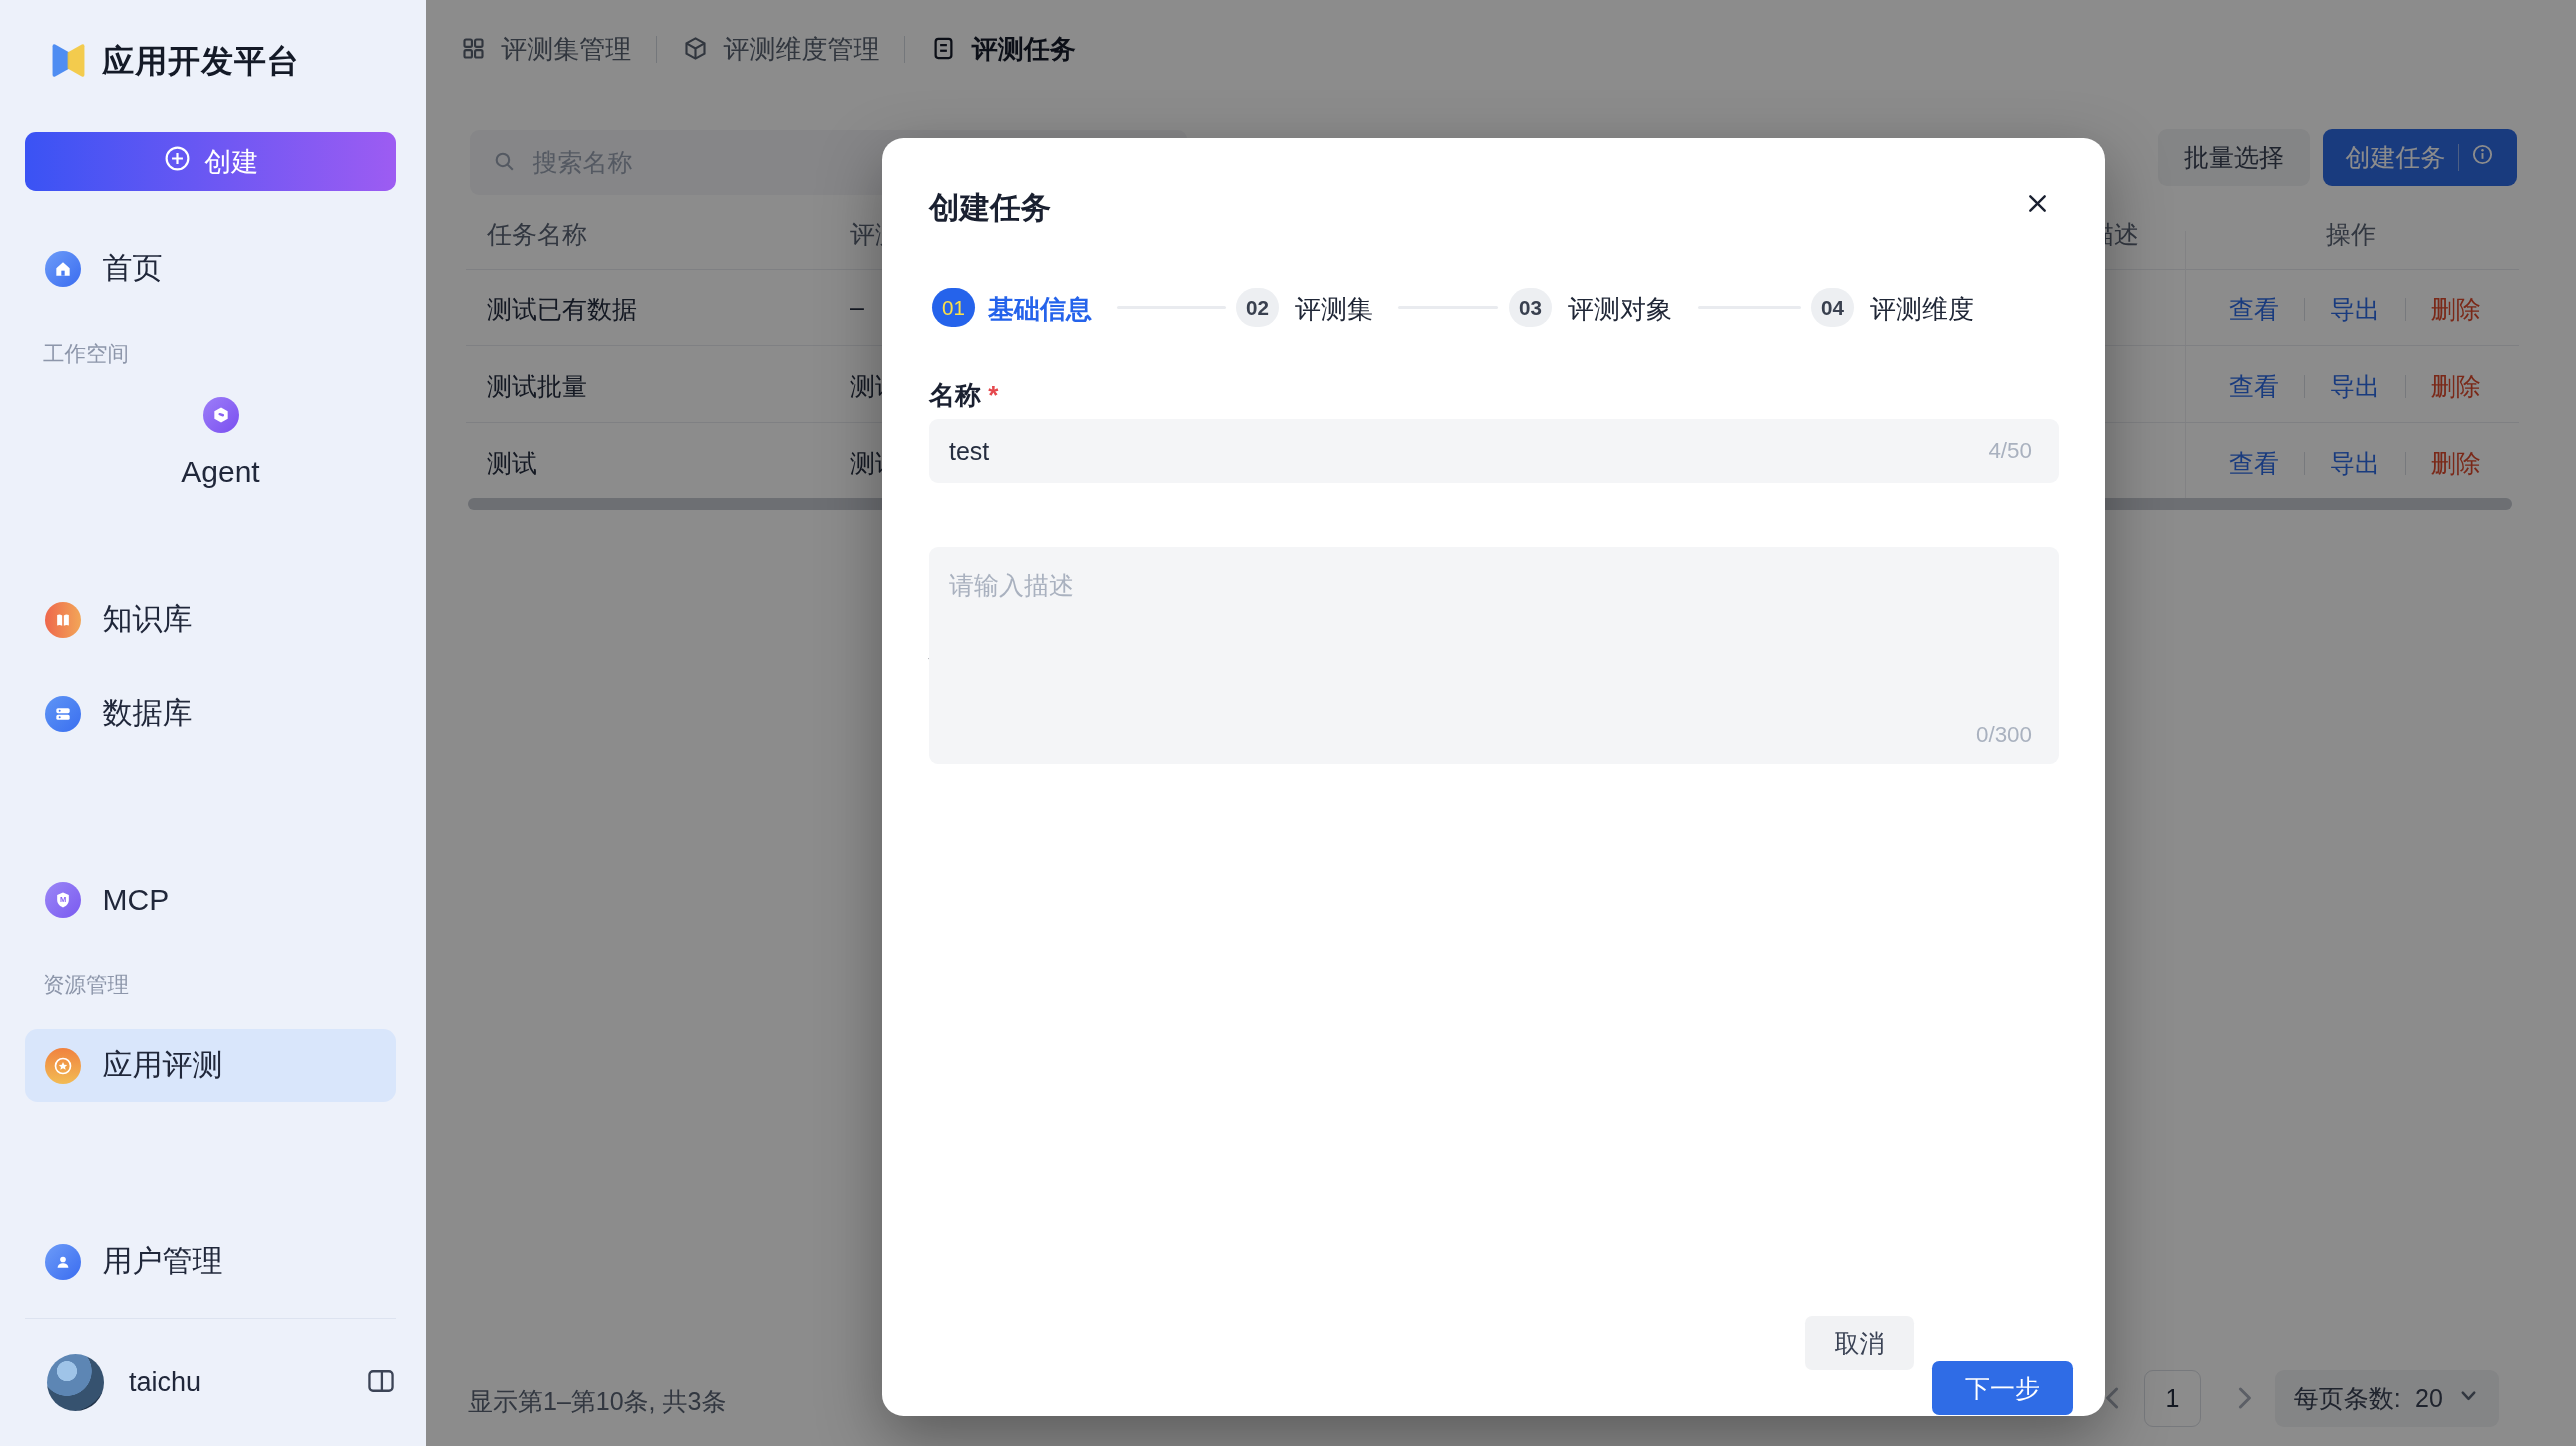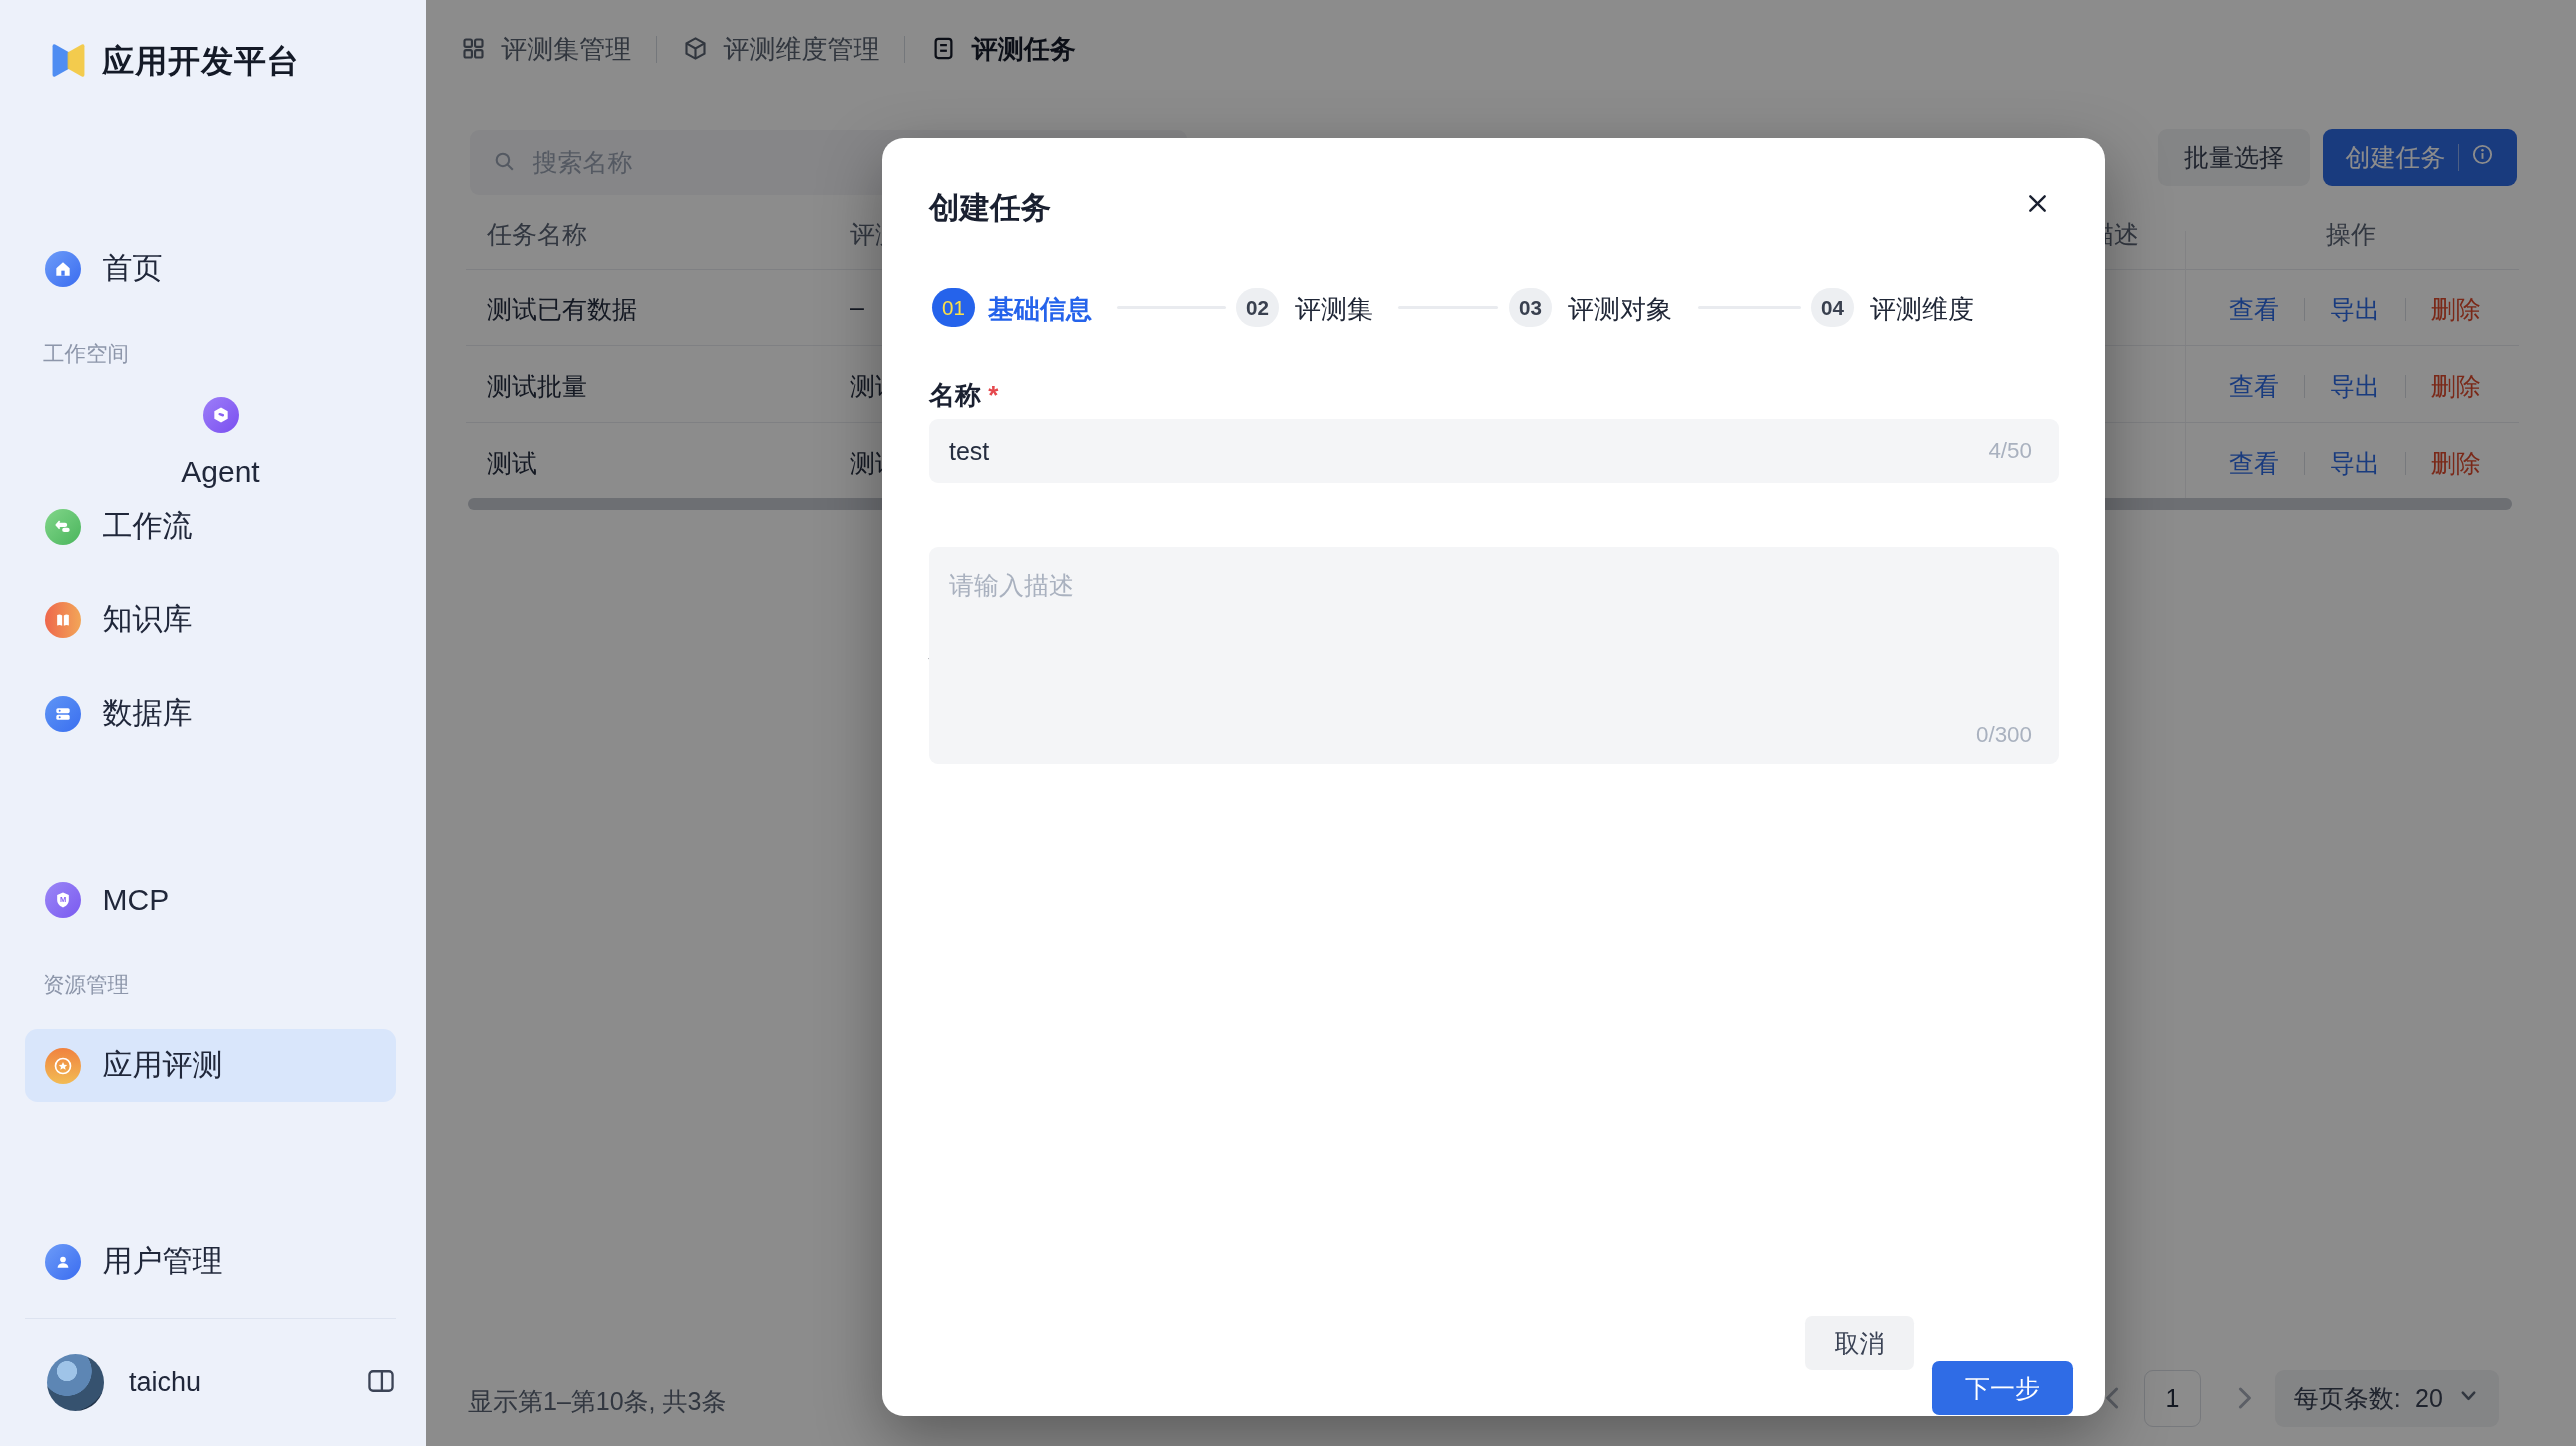--- a/index.html
+++ b/index.html
@@ -106,20 +106,29 @@
     <div class="abs logo-row">
       <span>
         <svg width="39" height="43" viewBox="0 0 44 48">
           <path d="M4 8 Q4 5 7 6 L23 15 V33 L7 42 Q4 43 4 40 Z" fill="#4f8df2"></path>
           <path d="M40 8 Q40 5 37 6 L21 15 V33 L37 42 Q40 43 40 40 Z" fill="#f3c83e" fill-opacity="0.92"></path>
         </svg>
       </span>
       <span class="logo-text">应用开发平台</span>
     </div>
 
+    <div class="abs create-btn">
+      <span>
+        <svg width="29" height="29" viewBox="0 0 32 32">
+            <circle cx="16" cy="16" r="12" fill="none" stroke="#fff" stroke-width="2.4"></circle>
+            <path d="M16 10v12M10 16h12" stroke="#fff" stroke-width="2.4"></path>
+          </svg>
+      </span>
+      <span>创建</span>
+    </div>
 
     <div class="abs side-item" style="top:232px;">
       <span class="icon-circle g-home">
         <svg width="20" height="20" viewBox="0 0 24 24">
             <path d="M4 11 L12 4 L20 11 V20 H4 Z" fill="#fff"></path>
             <rect x="10" y="14" width="4" height="6" fill="#4a7cf3"></rect>
           </svg>
       </span>
       <span class="label">首页</span>
     </div>
@@ -129,30 +138,20 @@
     <div class="abs side-item" style="top:397px;flex-direction:column;">
       <span class="icon-circle g-agent">
         <svg width="20" height="20" viewBox="0 0 24 24">
             <path d="M12 3 L20 7.5 V16.5 L12 21 L4 16.5 V7.5 Z" fill="#fff"></path>
             <rect x="9" y="10" width="7" height="3" rx="1.5" fill="#8a63f3" transform="rotate(18 12 11)"></rect>
           </svg>
       </span>
       <span class="label">Agent</span>
     </div>
 
-    <div class="abs side-item" style="top:490px;">
-      <span class="icon-circle g-flow">
-        <svg width="20" height="20" viewBox="0 0 24 24">
-            <rect x="4" y="7" width="13" height="5" rx="2.5" fill="#fff"></rect>
-            <rect x="11" y="13" width="9" height="5" rx="2.5" fill="#fff"></rect>
-            <path d="M8 5 L4 9.5 L8 14" stroke="#fff" stroke-width="2" fill="none"></path>
-          </svg>
-      </span>
-      <span class="label">工作流</span>
-    </div>
 
     <div class="abs side-item" style="top:583px;">
       <span class="icon-circle g-kb">
         <svg width="20" height="20" viewBox="0 0 24 24">
             <path d="M5 6 Q8 4.5 11 6.5 V19 Q8 17 5 18.5 Z" fill="#fff"></path>
             <path d="M19 6 Q16 4.5 13 6.5 V19 Q16 17 19 18.5 Z" fill="#fff"></path>
           </svg>
       </span>
       <span class="label">知识库</span>
     </div>

